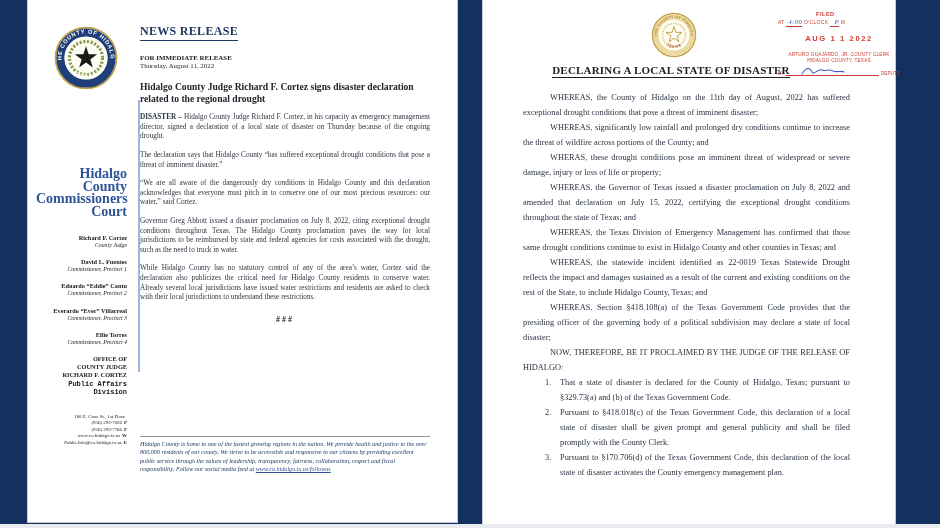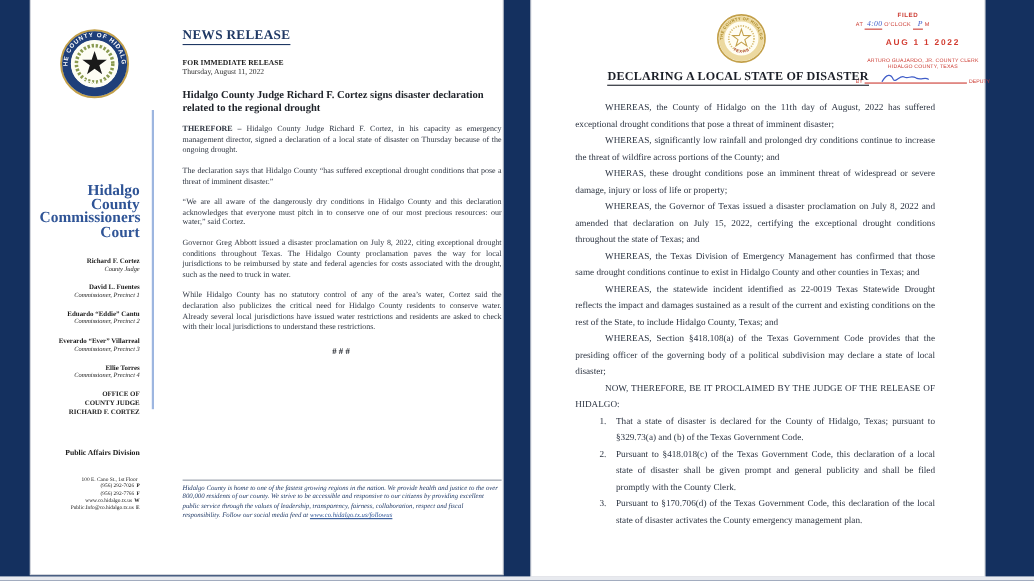--- a/index.html
+++ b/index.html
@@ -13,26 +13,26 @@
 
   
   .seal-left { position:absolute; left:26px; top:26px; width:64px; height:64px; }
   .sidebar { position:absolute; left:8px; top:120px; width:91px; text-align:right; color:#1a1a1a; }
   .sb-org { color:#2f5496; font-weight:bold; font-size:14px; line-height:12.5px;margin-top:48px; }
   .officials { margin-top:16px; }
   .official { margin-bottom:9px; }
   .off-name { font-weight:bold; font-size:6.3px; line-height:8px; }
   .off-title { font-style:italic; font-size:5.8px; line-height:7.2px; }
   .office-block { margin-top:4px; font-weight:bold; font-size:6.3px; line-height:8.2px; }
-  .division { margin-top:28px; font-weight:bold; font-size:7px; }
+  .division { margin-top:0; font-weight:bold; font-size:7px;font-family:Liberation Mono, monospace; }
   .contact { margin-top:18px; font-size:4.9px; line-height:6.6px; }
   .contact b { margin-left:2px; }
   .vline { position:absolute; left:110px; top:100px; width:1.5px; height:272px; background:#9db6e0; }
 
-  .main { position:absolute; left:138px; top:0; width:290px; color:#2f3642; }
+  .main { position:absolute; left:112px; top:0; width:290px; color:#2f3642; }
   .nr-title { margin-top:24px; display:inline-block; color:#1f3864; font-weight:bold; font-size:12px; letter-spacing:0.3px; border-bottom:1.6px solid #1f3864; padding-bottom:1px; }
   .fir { margin-top:13px; font-weight:bold; font-size:6.9px; color:#1d1d1d; }
   .nr-date { margin-top:1px; font-size:6.9px; color:#2a2a2a; }
   .headline { margin-top:12px; font-weight:bold; font-size:9.6px; line-height:11.6px; color:#20242b; }
   .nbody p { margin-top:9px; font-size:7.25px; line-height:9.6px; text-align:justify; }
   .endmark { margin-top:12px; text-align:center; font-weight:bold; font-size:8px; letter-spacing:2px; color:#20242b; }
   .footer-rule { margin-top:112px; height:1px; background:#8e96a4; }
   .nr-footer { margin-top:3px; font-style:italic; font-size:6.15px; line-height:8.5px; color:#1f3864; }
   .nr-footer a { color:#2e5496; text-decoration:underline; cursor:pointer; }
 
@@ -122,21 +122,21 @@
     </div>
 
     <div class="vline"></div>
 
     <div class="main">
       <span class="nr-title">NEWS RELEASE</span>
       <div class="fir">FOR IMMEDIATE RELEASE</div>
       <div class="nr-date">Thursday, August 11, 2022</div>
       <div class="headline">Hidalgo County Judge Richard F. Cortez signs disaster declaration related to the regional drought</div>
       <div class="nbody">
-        <p><b>THEREFORE –</b> <span>Hidalgo County Judge Richard F. Cortez, in his capacity as emergency management director, signed a declaration of a local state of disaster on Thursday because of the ongoing drought.</span></p>
+        <p><b>DISASTER –</b> <span>Hidalgo County Judge Richard F. Cortez, in his capacity as emergency management director, signed a declaration of a local state of disaster on Thursday because of the ongoing drought.</span></p>
         <p>The declaration says that Hidalgo County “has suffered exceptional drought conditions that pose a threat of imminent disaster.”</p>
         <p>“We are all aware of the dangerously dry conditions in Hidalgo County and this declaration acknowledges that everyone must pitch in to conserve one of our most precious resources: our water,” said Cortez.</p>
         <p>Governor Greg Abbott issued a disaster proclamation on July 8, 2022, citing exceptional drought conditions throughout Texas. The Hidalgo County proclamation paves the way for local jurisdictions to be reimbursed by state and federal agencies for costs associated with the drought, such as the need to truck in water.</p>
         <p>While Hidalgo County has no statutory control of any of the area’s water, Cortez said the declaration also publicizes the critical need for Hidalgo County residents to conserve water. Already several local jurisdictions have issued water restrictions and residents are asked to check with their local jurisdictions to understand these restrictions.</p>
       </div>
       <div class="endmark">###</div>
       <div class="footer-rule"></div>
       <div class="nr-footer">
         <span>Hidalgo County is home to one of the fastest growing regions in the nation. We provide health and justice to the over 800,000 residents of our county. We strive to be accessible and responsive to our citizens by providing excellent public service through the values of leadership, transparency, fairness, collaboration, respect and fiscal responsibility. Follow our social media feed at </span><a>www.co.hidalgo.tx.us/followus</a>
       </div>

